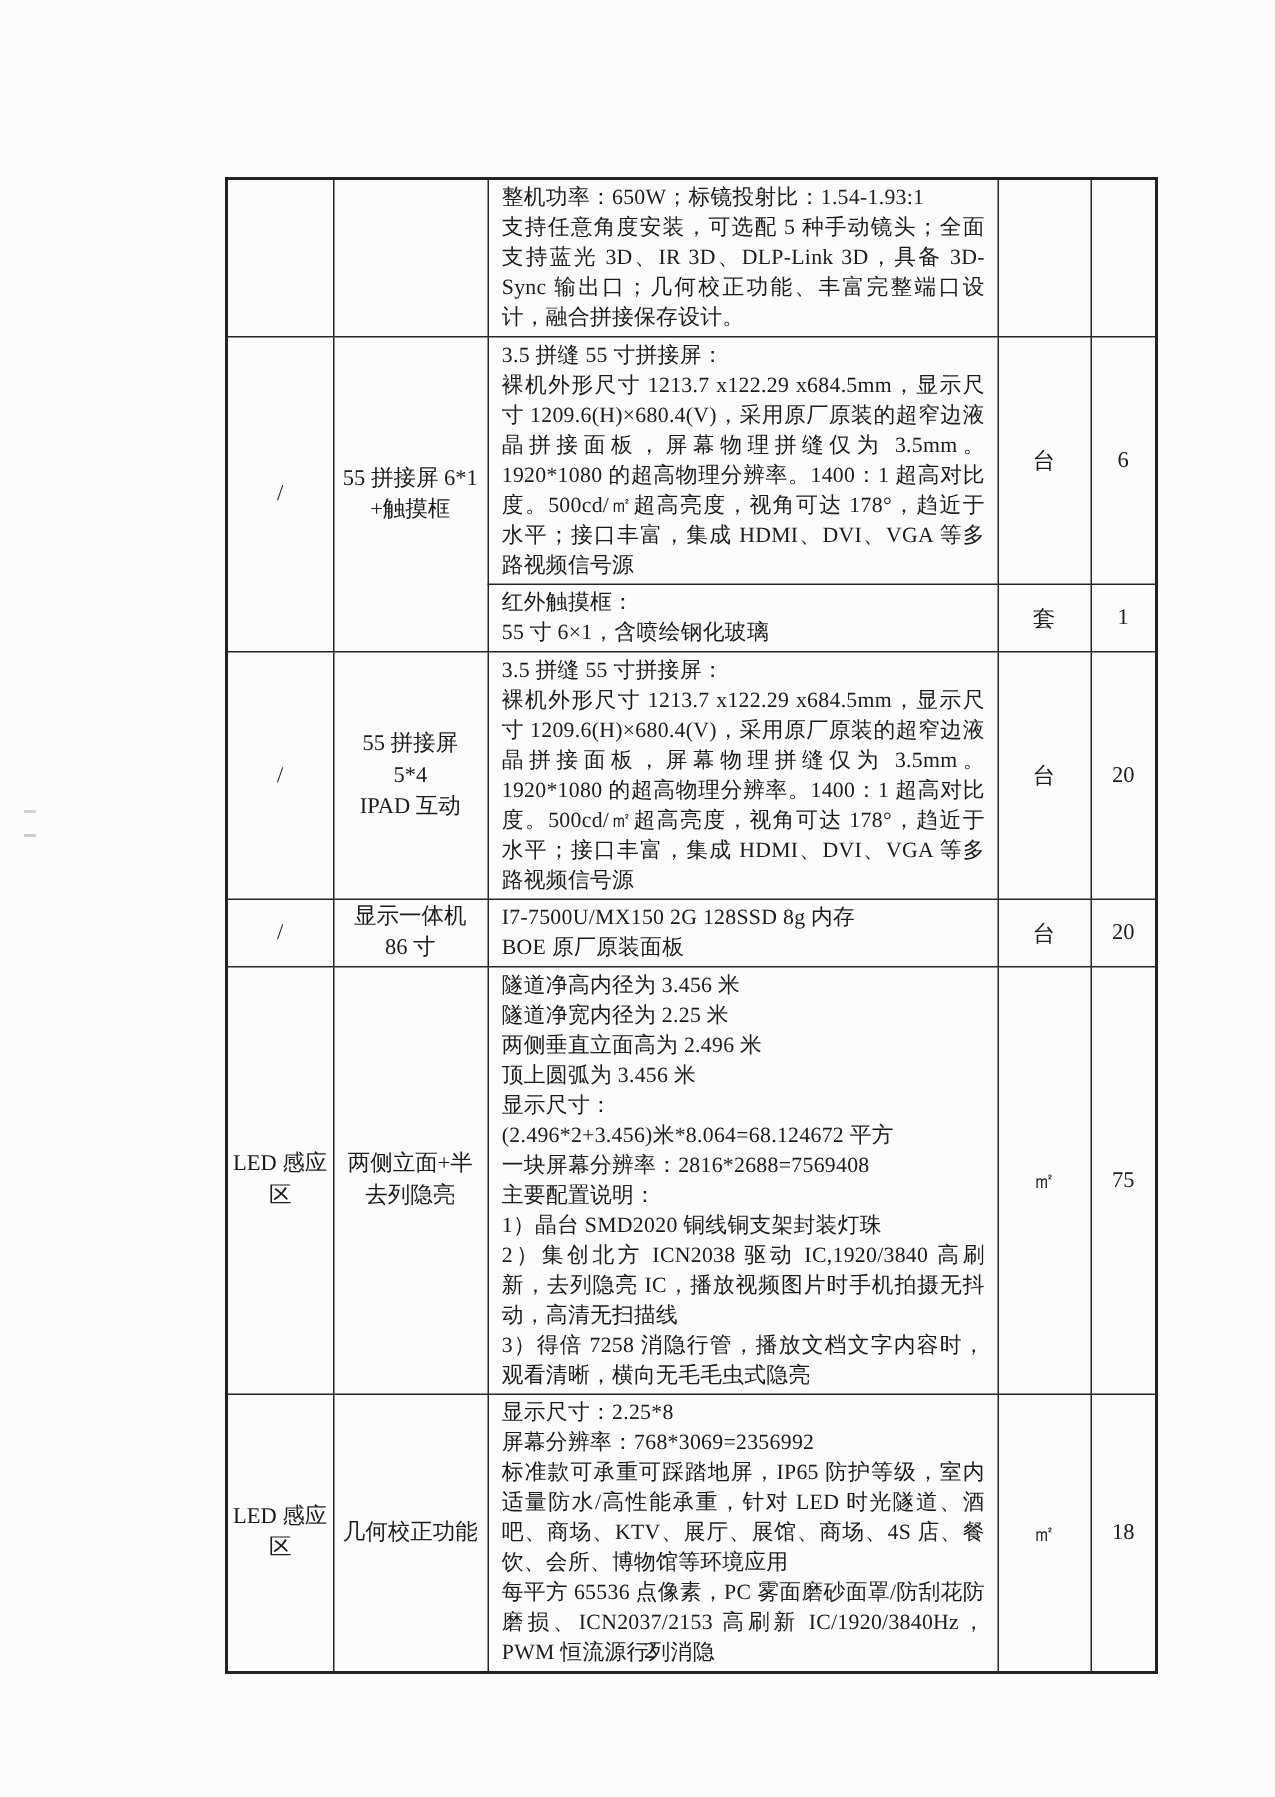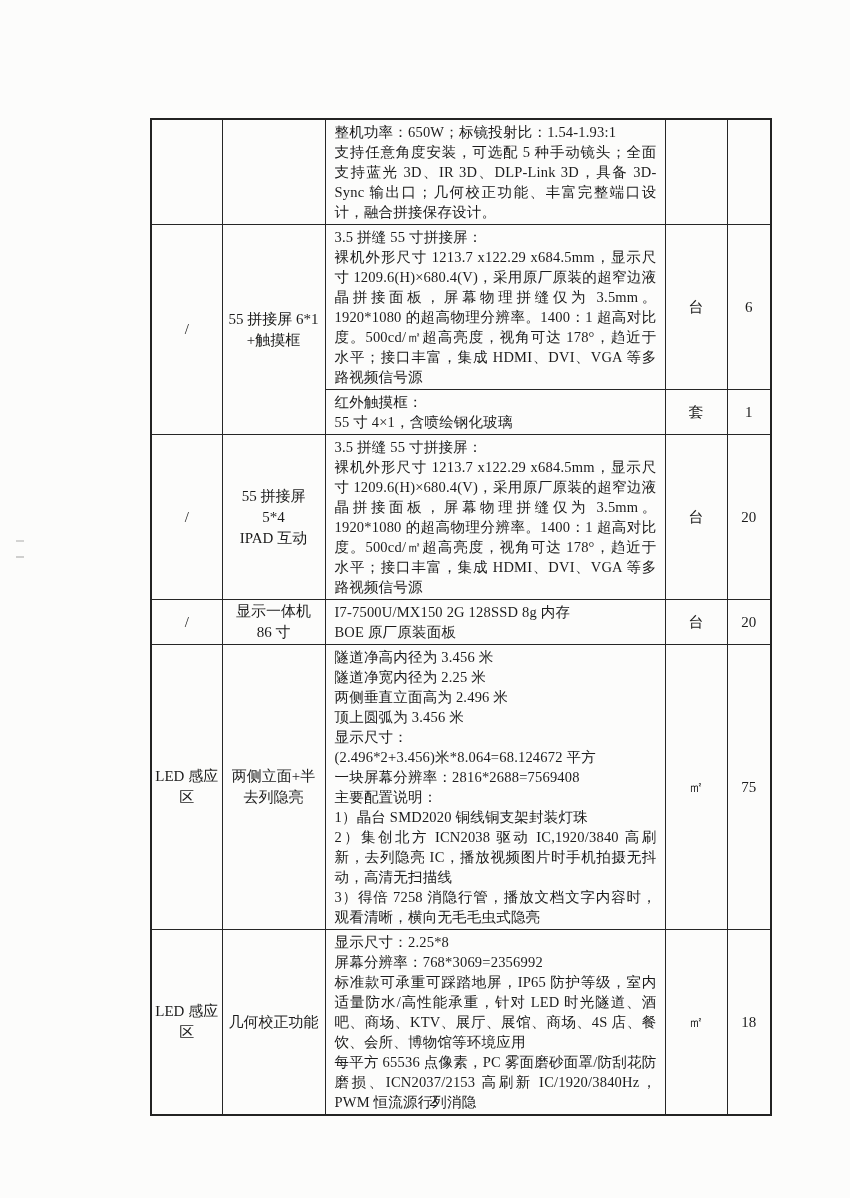--- a/index.html
+++ b/index.html
@@ -111,21 +111,21 @@
         <td class="c-center" rowspan="2">/</td>
         <td class="c-center" rowspan="2">55 拼接屏 6*1
 +触摸框</td>
         <td class="c-spec">3.5 拼缝 55 寸拼接屏：
 裸机外形尺寸 1213.7 x122.29 x684.5mm，显示尺寸 1209.6(H)×680.4(V)，采用原厂原装的超窄边液晶拼接面板，屏幕物理拼缝仅为 3.5mm。1920*1080 的超高物理分辨率。1400：1 超高对比度。500cd/㎡超高亮度，视角可达 178°，趋近于水平；接口丰富，集成 HDMI、DVI、VGA 等多路视频信号源</td>
         <td class="c-unit">台</td>
         <td class="c-qty">6</td>
       </tr>
       <tr style="height:42px">
         <td class="c-spec">红外触摸框：
-55 寸 4×1，含喷绘钢化玻璃</td>
+55 寸 6×1，含喷绘钢化玻璃</td>
         <td class="c-unit">套</td>
         <td class="c-qty">1</td>
       </tr>
       <tr style="height:138px">
         <td class="c-center">/</td>
         <td class="c-center">55 拼接屏
 5*4
 IPAD 互动</td>
         <td class="c-spec">3.5 拼缝 55 寸拼接屏：
 裸机外形尺寸 1213.7 x122.29 x684.5mm，显示尺寸 1209.6(H)×680.4(V)，采用原厂原装的超窄边液晶拼接面板，屏幕物理拼缝仅为 3.5mm。1920*1080 的超高物理分辨率。1400：1 超高对比度。500cd/㎡超高亮度，视角可达 178°，趋近于水平；接口丰富，集成 HDMI、DVI、VGA 等多路视频信号源</td>

